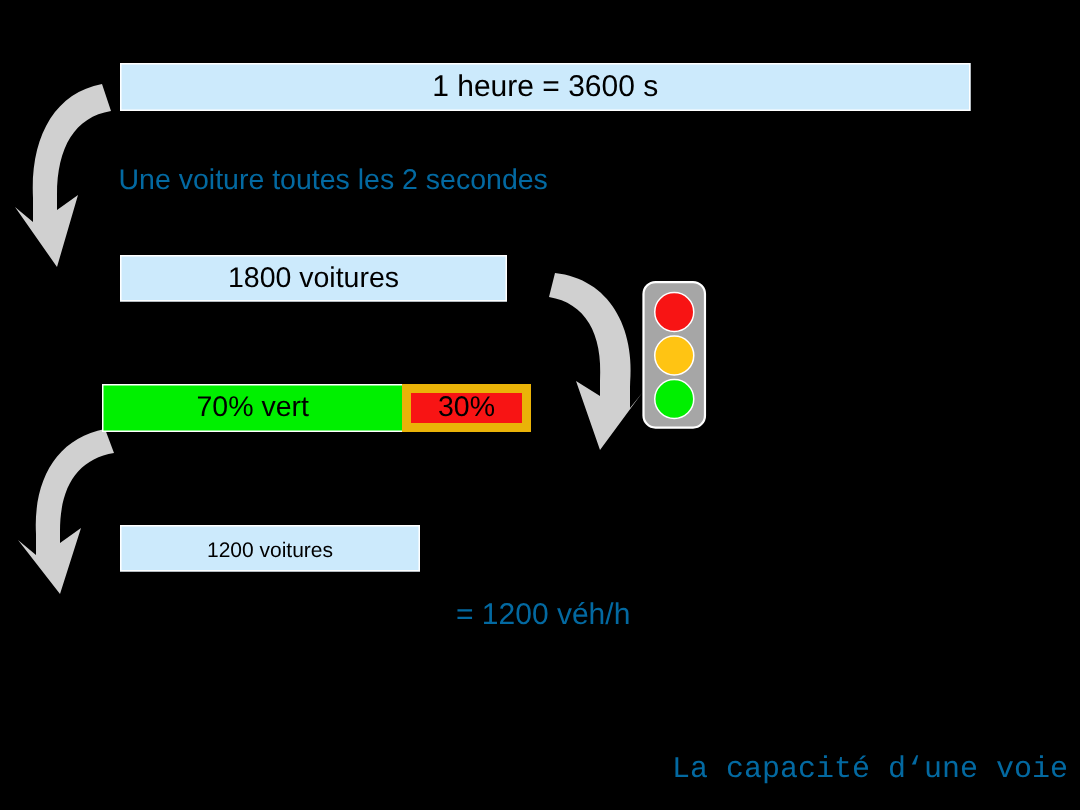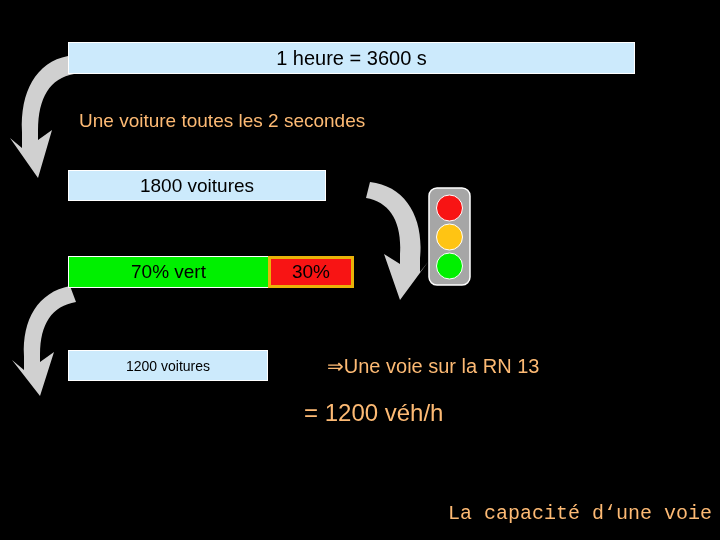--- a/index.html
+++ b/index.html
@@ -24,32 +24,33 @@
     box-sizing: border-box;
     display: flex;
     align-items: center;
     justify-content: center;
     color: #000000;
     white-space: nowrap;
   }
   .blue-box {
     background: #cceafc;
     border: 1px solid #ffffff;
+    margin-left: 12px;
   }
   .green-box {
     background: #00f000;
     border: 1px solid #ffffff;
   }
   .red-box {
     background: #f81414;
-    border: 3px solid #eab308;
+    border: 6px solid #eab308;
   }
   .freetext {
     position: absolute;
-    color: #fdba74;
+    color: #0369a1;
     white-space: nowrap;
   }
 
   
   #title-box {
     left: 68px; top: 42px; width: 567px; height: 32px;
     font-size: 20px;
   }
   #subtitle-text {
     left: 79px; top: 110px;
@@ -70,21 +71,21 @@
   #result-box {
     left: 68px; top: 350px; width: 200px; height: 31px;
     font-size: 14px;
   }
   #lane-text {
     left: 327px; top: 354px;
     font-size: 20px;
   }
   #rate-text {
     left: 304px; top: 399px;
-    font-size: 24px;
+    font-size: 20px;
   }
   #capacity-text {
     left: 448px; top: 502px;
     font-size: 20px;
     font-family: Liberation Mono, monospace;
   }
 
   
   #traffic-light {
     position: absolute;
@@ -136,17 +137,16 @@
     <span>70% vert</span>
   </div>
   <div class="box red-box" id="red-bar">
     <span>30%</span>
   </div>
 
   <div class="box blue-box" id="result-box">
     <span>1200 voitures</span>
   </div>
 
-  <div class="freetext" id="lane-text">⇒Une voie sur la RN 13</div>
   <div class="freetext" id="rate-text">= 1200 véh/h</div>
   <div class="freetext" id="capacity-text">La capacité d‘une voie</div>
 
 </div>
 
 </body></html>

